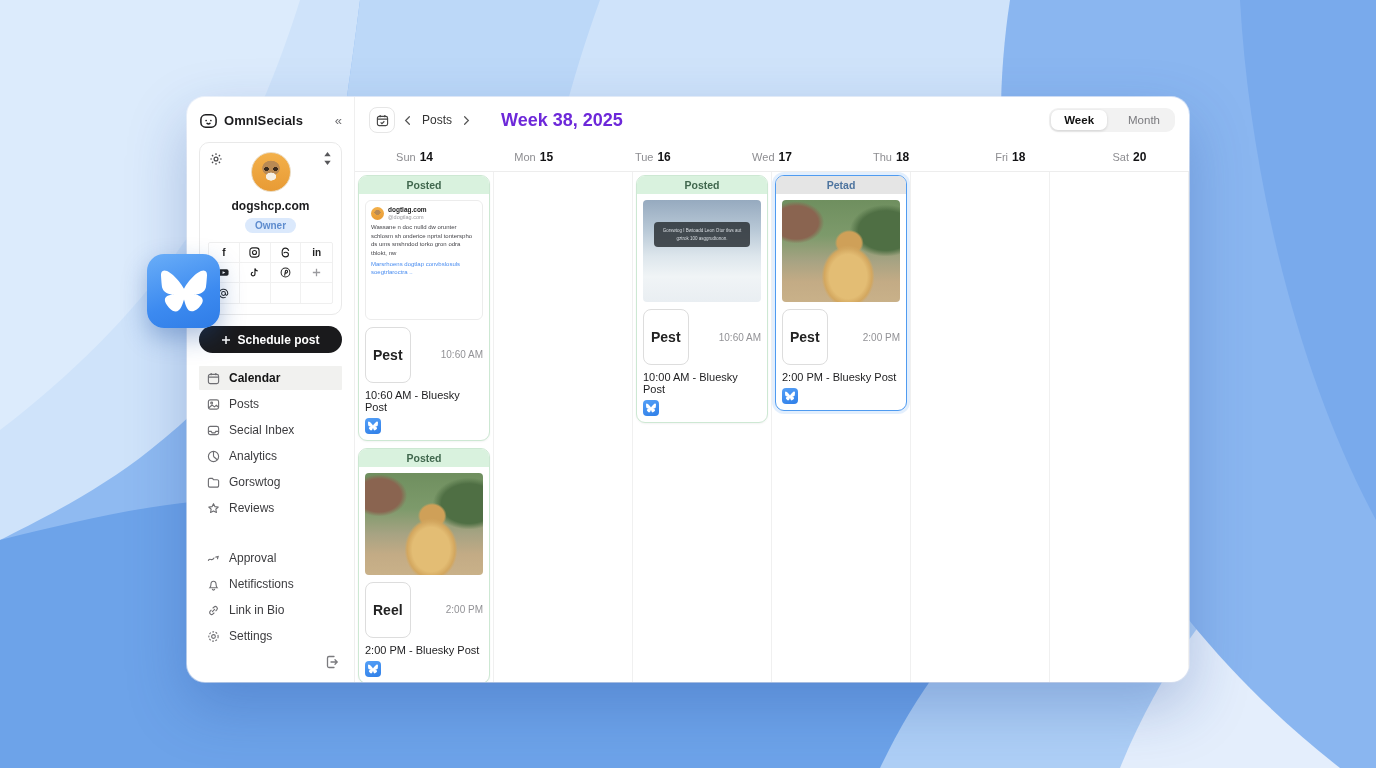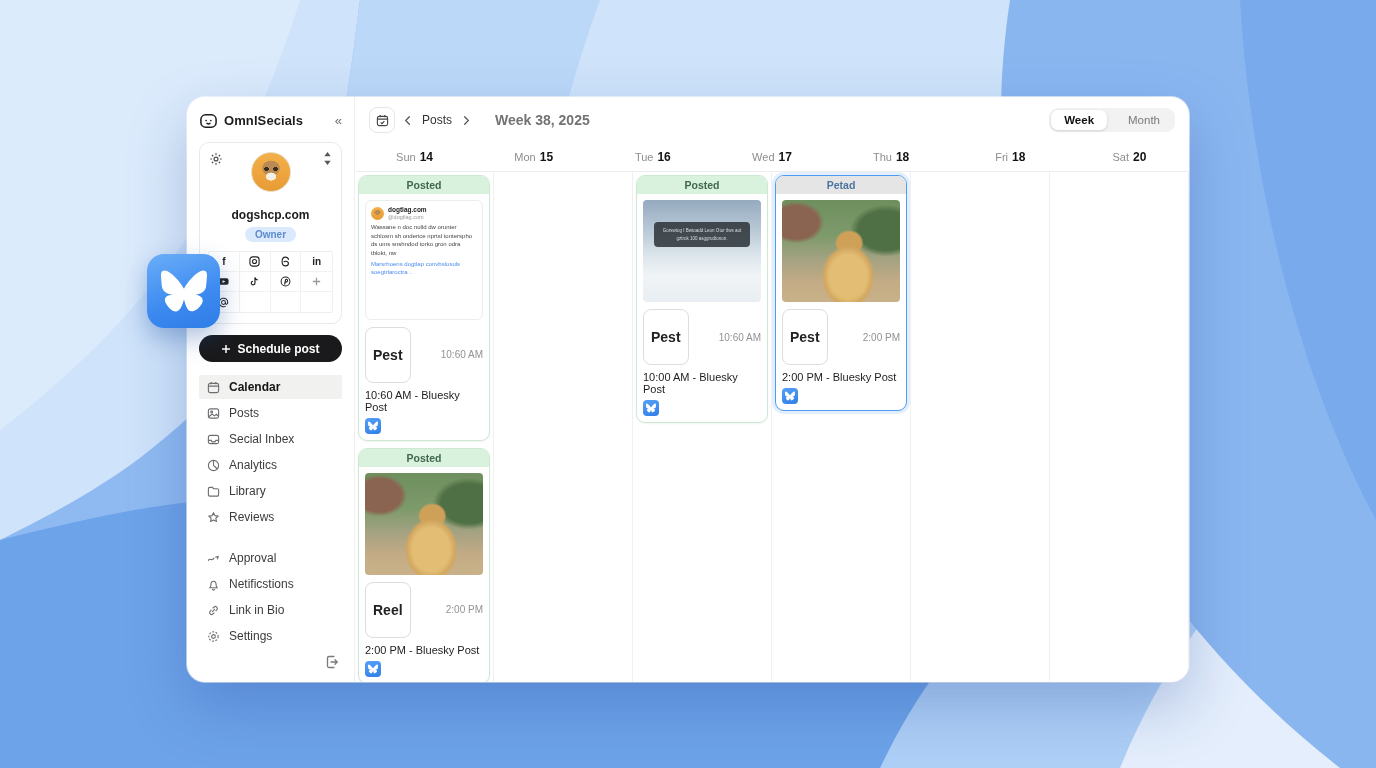--- a/index.html
+++ b/index.html
@@ -34,21 +34,21 @@
     padding:9px 8px 10px; position:relative; }
   .gear-ic { position:absolute; left:9px; top:9px; width:14px; height:14px; color:#4d4d50; }
   .sort-ic { position:absolute; right:8px; top:8px; width:11px; height:15px; color:#57575a; }
   .avatar { width:40px; height:40px; border-radius:50%; margin:0 auto;
     background:radial-gradient(9px 7px at 50% 62%, #f6f0e4 0 55%, transparent 60%),
                radial-gradient(4px 4px at 38% 42%, #3a2a1c 0 55%, transparent 60%),
                radial-gradient(4px 4px at 62% 42%, #3a2a1c 0 55%, transparent 60%),
                radial-gradient(14px 12px at 50% 40%, #b98a54 0 60%, transparent 65%),
                linear-gradient(180deg,#f3b04a,#e89b35);
     border:1px solid #eadbc2; }
-  .profile-name { margin-top:16px; text-align:center; font-size:12px; font-weight:700; color:#1c1c1e; }
+  .profile-name { margin-top:7px; text-align:center; font-size:12px; font-weight:700; color:#1c1c1e; }
   .owner-pill { margin:5px auto 0; width:max-content; background:#dbe9fc; color:#5e8cce;
     font-size:10px; font-weight:700; padding:2px 10px; border-radius:9px; }
 
   .social-grid { margin-top:9px; display:grid; grid-template-columns:repeat(4,1fr);
     border:1px solid #efefef; border-radius:2px; }
   .social-cell { height:20px; display:flex; align-items:center; justify-content:center;
     border-right:1px solid #f1f1f1; border-bottom:1px solid #f1f1f1; color:#222; }
   .social-cell:nth-child(4n) { border-right:none; }
   .social-cell.last-row { border-bottom:none; }
   .social-cell svg { width:11px; height:11px; }
@@ -71,21 +71,21 @@
 
   
   .main { flex:1; display:flex; flex-direction:column; min-width:0; }
   .topbar { height:46px; flex:none; display:flex; align-items:center; gap:8px; padding:0 14px; }
   .calbtn { width:26px; height:26px; border:1px solid #e6e6e6; border-radius:8px;
     display:flex; align-items:center; justify-content:center; color:#444; cursor:pointer; }
   .calbtn svg { width:13px; height:13px; }
   .chev { color:#555; cursor:pointer; display:flex; }
   .chev svg { width:9px; height:9px; }
   .today-lbl { font-size:12px; font-weight:500; color:#333; cursor:pointer; padding:0 2px; }
-  .week-title { margin-left:16px; font-size:14px; font-weight:700; color:#737373; }
+  .week-title { margin-left:22px; font-size:18px; font-weight:700; color:#6d28d9; }
   .view-toggle { margin-left:auto; background:#f2f2f2; border-radius:9px; padding:2px; display:flex;gap:8px; }
   .view-btn { padding:4px 13px; font-size:11.5px; border-radius:7px; color:#7a7a7e; cursor:pointer; }
   .view-btn.active { background:#fff; color:#111; font-weight:700; box-shadow:0 1px 3px rgba(0,0,0,.14); }
 
   .day-header { height:29px; flex:none; display:grid; grid-template-columns:repeat(7,1fr);
     border-bottom:1px solid #ededed; }
   .day-cell { display:flex; align-items:center; justify-content:center; gap:4px; }
   .day-name { font-size:11px; color:#8d8d91; }
   .day-num { font-size:12px; font-weight:700; color:#131315; }
 
@@ -275,21 +275,21 @@
         <svg viewBox="0 0 14 14" fill="none" stroke="currentColor" stroke-width="1.2">
             <circle cx="7" cy="7" r="5.5"></circle>
             <path d="M7 7V1.5M7 7l4 3.5"></path>
           </svg>
         <span>Analytics</span>
       </div>
       <div class="nav-item">
         <svg viewBox="0 0 14 14" fill="none" stroke="currentColor" stroke-width="1.2">
             <path d="M1.5 4.5v6a1.5 1.5 0 0 0 1.5 1.5h8a1.5 1.5 0 0 0 1.5-1.5v-5A1.5 1.5 0 0 0 11 4H7L5.8 2.5H3A1.5 1.5 0 0 0 1.5 4v.5Z"></path>
           </svg>
-        <span>Library</span>
+        <span>Gorswtog</span>
       </div>
       <div class="nav-item">
         <svg viewBox="0 0 14 14" fill="none" stroke="currentColor" stroke-width="1.2" stroke-linejoin="round">
             <path d="M7 1.8 8.6 5l3.5.4-2.6 2.4.7 3.5L7 9.6l-3.2 1.7.7-3.5L1.9 5.4 5.4 5Z"></path>
           </svg>
         <span>Reviews</span>
       </div>
     </div>
 
     <div class="nav-spacer"></div>

